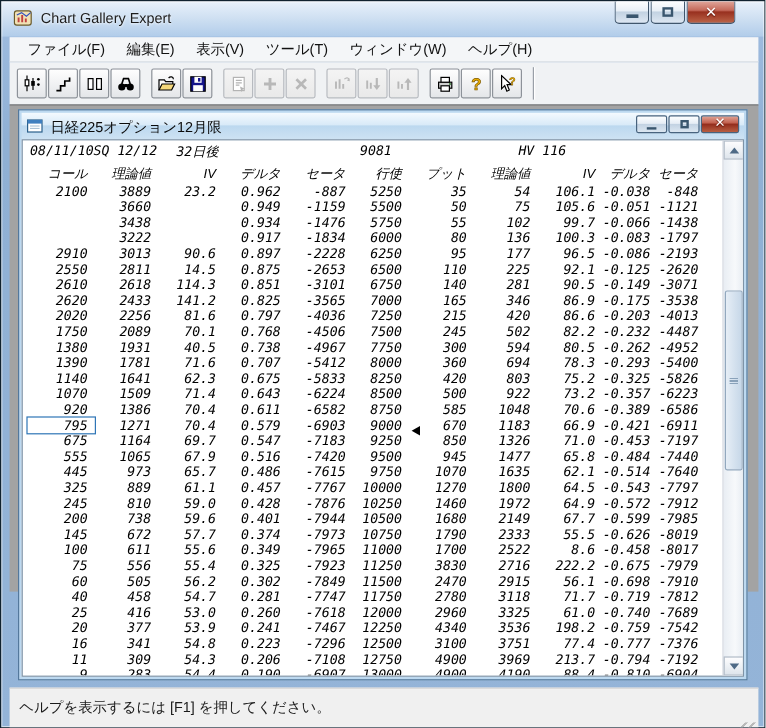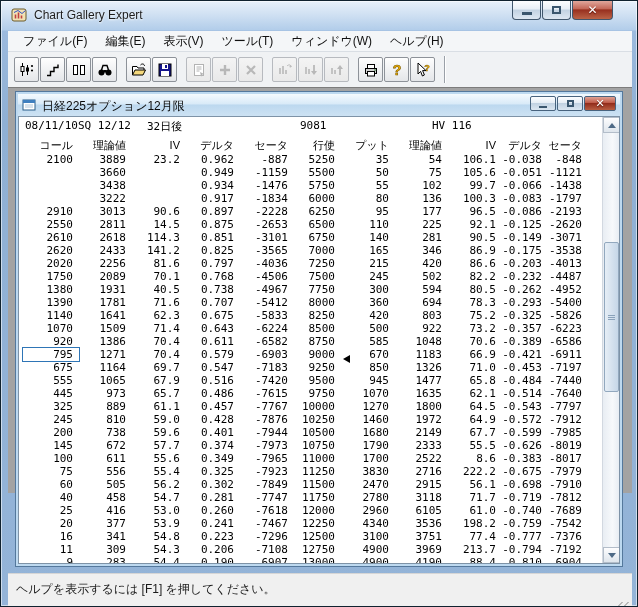--- a/index.html
+++ b/index.html
@@ -52,21 +52,21 @@
   .child-btns{position:absolute;top:2px;right:4px;display:flex;}
   .cbtn{width:26px;height:15px;border:1px solid #48637e;margin-left:1px;border-radius:2px;
     background:linear-gradient(180deg,#fdfeff,#e6edf5 45%,#c2d2e2 50%,#dbe6f1);display:flex;align-items:center;justify-content:center;}
   .cbtn.close{width:32px;background:linear-gradient(180deg,#dfa193,#c2604e 42%,#932d1c 50%,#b85e42);}
   .cglyph-min{width:8px;height:2px;background:#3a566e;margin-top:6px;}
   .cglyph-max{width:7px;height:7px;border:2px solid #3a566e;}
   .cglyph-x{font-size:11px;font-weight:bold;color:#fff;line-height:1;text-shadow:0 1px 1px #5a1005;}
 
   
   .child-client{position:relative;height:448px;background:#ffffff;border:1px solid #7e93a7;overflow:hidden;
-    font-family:"DejaVu Sans Mono","Liberation Mono",monospace;font-size:11px;color:#000;}
+    font-family:"DejaVu Sans Mono","Liberation Mono",monospace;font-size:11px;color:#000;font-style:italic;}
   .info-row span{position:absolute;top:2px;white-space:pre;}
   .session{left:6px;}
   .days{left:128px;}
   .price{left:281px;}
   .hv{left:413px;}
 
   .thead,.trow{display:grid;grid-template-columns:56px 53px 54px 54px 54px 47px 54px 53px 54px 46px 40px;padding-left:4px;height:13px;line-height:13px;position:relative;}
   .thead{position:absolute;left:0;top:22px;width:583px;}
   .tbody{position:absolute;left:0;top:36px;width:583px;height:410px;overflow:hidden;}
   .tcell{text-align:right;padding-right:6px;white-space:nowrap;overflow:hidden;}
@@ -591,21 +591,21 @@
             <div class="trow">
               <div class="tcell">100</div>
               <div class="tcell">611</div>
               <div class="tcell">55.6</div>
               <div class="tcell">0.349</div>
               <div class="tcell">-7965</div>
               <div class="tcell">11000</div>
               <div class="tcell">1700</div>
               <div class="tcell">2522</div>
               <div class="tcell">8.6</div>
-              <div class="tcell">-0.383</div>
+              <div class="tcell">-0.458</div>
               <div class="tcell">-8017</div>
             </div>
             <div class="trow">
               <div class="tcell">75</div>
               <div class="tcell">556</div>
               <div class="tcell">55.4</div>
               <div class="tcell">0.325</div>
               <div class="tcell">-7923</div>
               <div class="tcell">11250</div>
               <div class="tcell">3830</div>
@@ -641,21 +641,21 @@
               <div class="tcell">-7812</div>
             </div>
             <div class="trow">
               <div class="tcell">25</div>
               <div class="tcell">416</div>
               <div class="tcell">53.0</div>
               <div class="tcell">0.260</div>
               <div class="tcell">-7618</div>
               <div class="tcell">12000</div>
               <div class="tcell">2960</div>
-              <div class="tcell">6105</div>
+              <div class="tcell">3325</div>
               <div class="tcell">61.0</div>
               <div class="tcell">-0.740</div>
               <div class="tcell">-7689</div>
             </div>
             <div class="trow">
               <div class="tcell">20</div>
               <div class="tcell">377</div>
               <div class="tcell">53.9</div>
               <div class="tcell">0.241</div>
               <div class="tcell">-7467</div>

